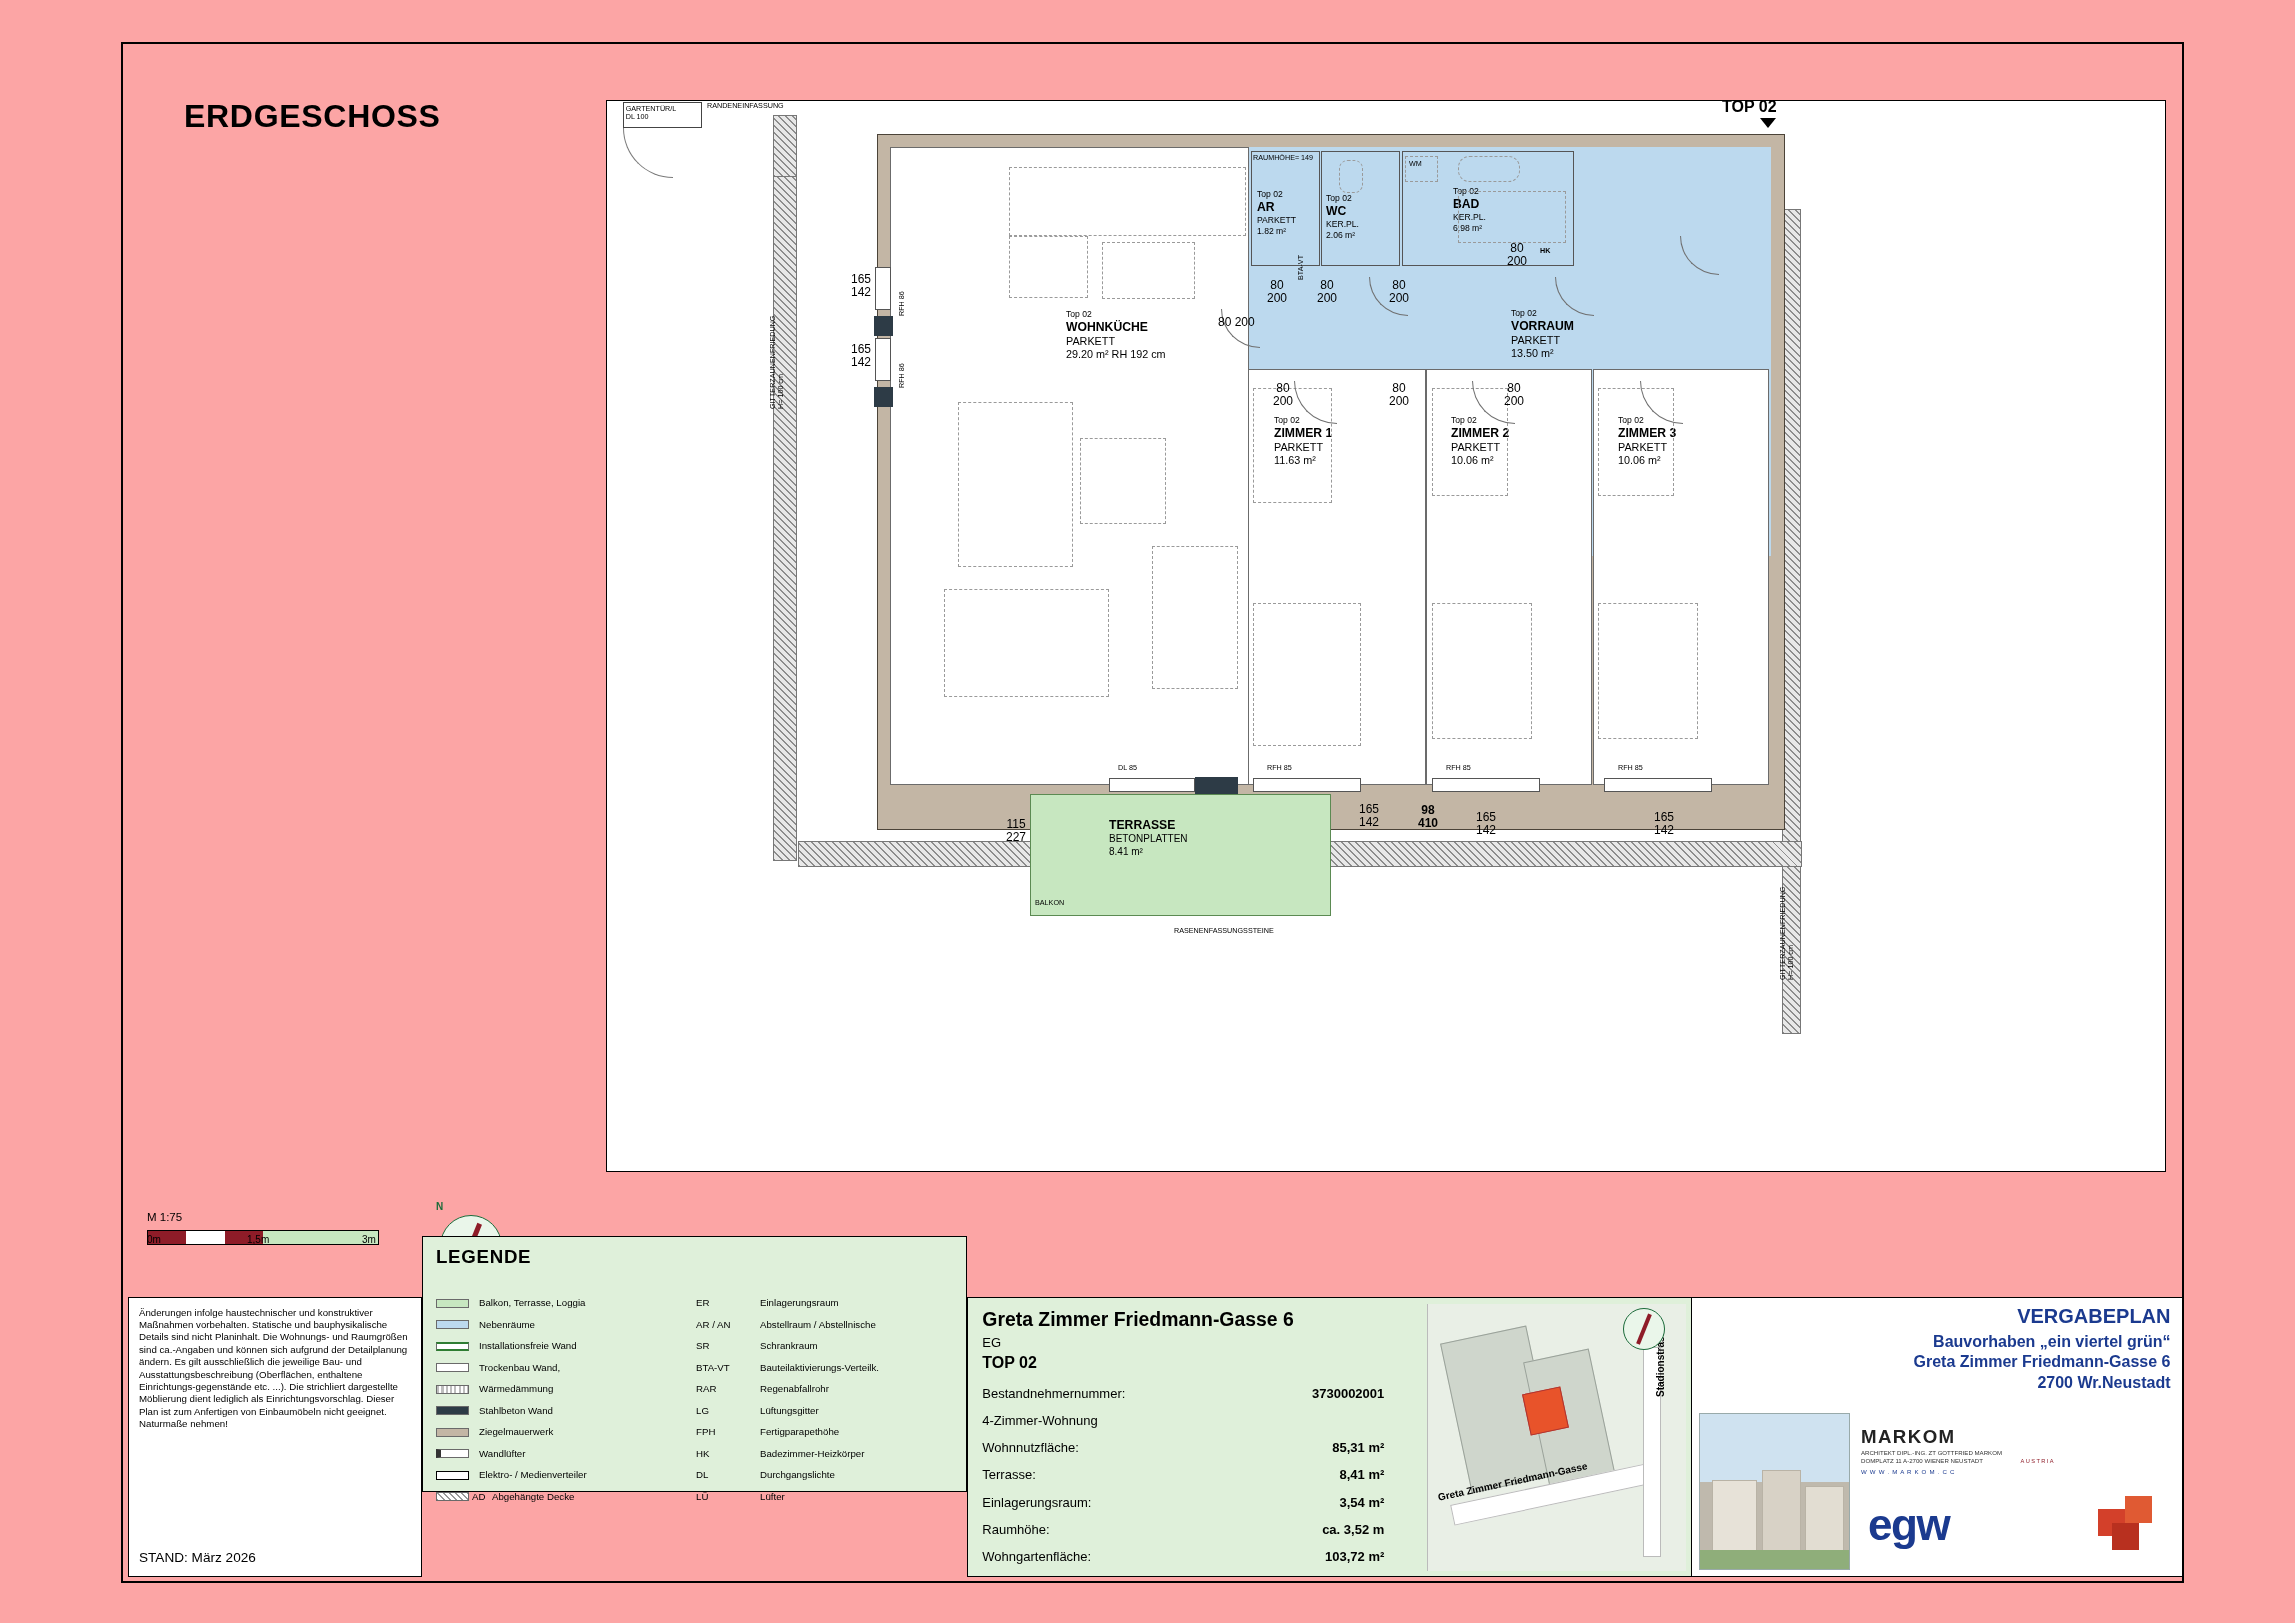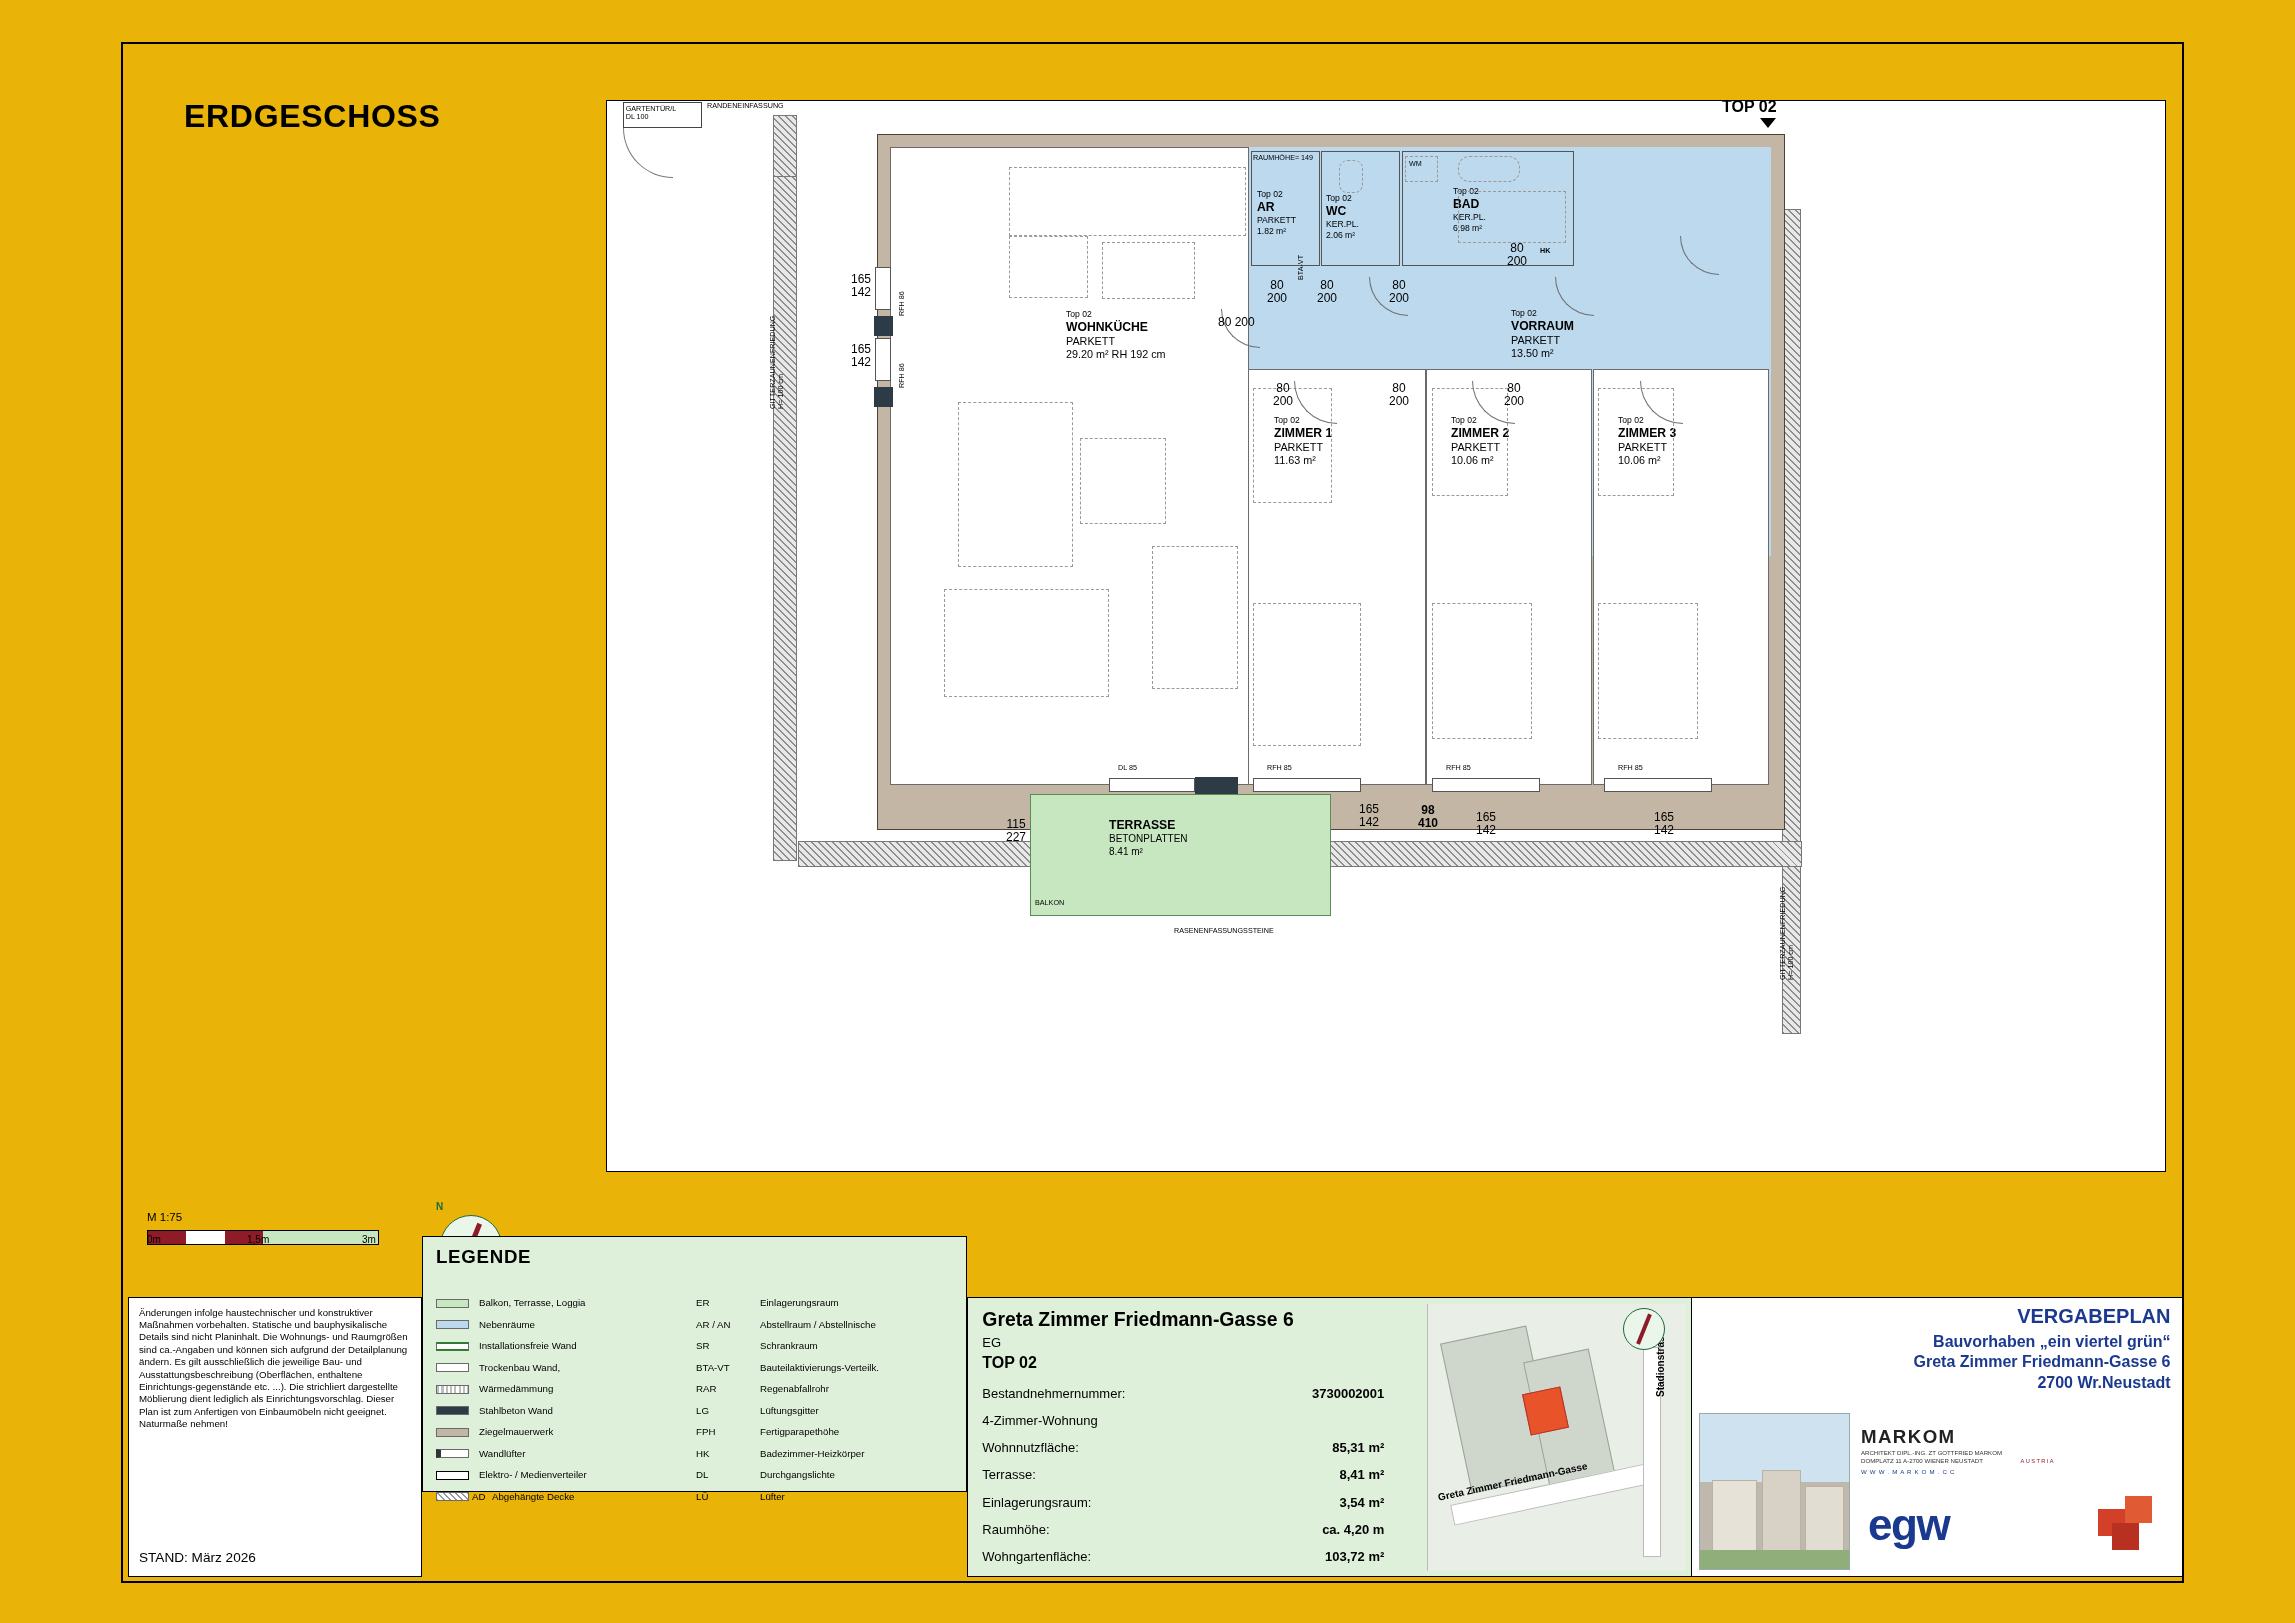--- a/index.html
+++ b/index.html
@@ -1,17 +1,17 @@
 <!DOCTYPE html>
 <html style="font-size:11.5px"><head>
 <meta charset="utf-8">
 <style>
   html,body{margin:0;padding:0;background:#ffffff;}
   body{font-family:"Liberation Sans", sans-serif;}
-  #page{position:relative;width:2295px;height:1623px;background:#eab308;overflow:hidden;}
+  #page{position:relative;width:2295px;height:1623px;background:#fca5a5;overflow:hidden;}
 
   
   .frame{position:absolute;border:2.2px solid #000;box-sizing:border-box;}
   #outer-frame{left:121px;top:42px;width:2063px;height:1541px;}
 
   
   #floor-title{position:absolute;left:184px;top:98px;font-size:32px;font-weight:bold;letter-spacing:0.7px;color:#000;}
 
   
   #plan-area{position:absolute;left:606px;top:100px;width:1560px;height:1072px;border:1.4px solid #000;box-sizing:border-box;background:#fff;}
@@ -355,21 +355,21 @@
     <div class="kv" style="left:14.3px;top:169px;width:416px;">
       <span class="k">Terrasse:</span>
       <span class="v">8,41 m²</span>
     </div>
     <div class="kv" style="left:14.3px;top:197px;width:416px;">
       <span class="k">Einlagerungsraum:</span>
       <span class="v">3,54 m²</span>
     </div>
     <div class="kv" style="left:14.3px;top:224px;width:416px;">
       <span class="k">Raumhöhe:</span>
-      <span class="v">ca. 4,20 m</span>
+      <span class="v">ca. 3,52 m</span>
     </div>
     <div class="kv" style="left:14.3px;top:251px;width:416px;">
       <span class="k">Wohngartenfläche:</span>
       <span class="v">103,72 m²</span>
     </div>
 
     <div id="site-map">
       <div style="position:absolute;left:27px;top:29px;width:86px;height:151px;background:#cfd6cc;border:0.7px solid #9aa29a;transform:rotate(-12deg);"></div>
       <div style="position:absolute;left:108px;top:50px;width:65px;height:129px;background:#cfd6cc;border:0.7px solid #9aa29a;transform:rotate(-12deg);"></div>
       <div style="position:absolute;left:98px;top:86px;width:37px;height:40px;background:#e8532a;border:0.7px solid #a33;transform:rotate(-12deg);"></div>

